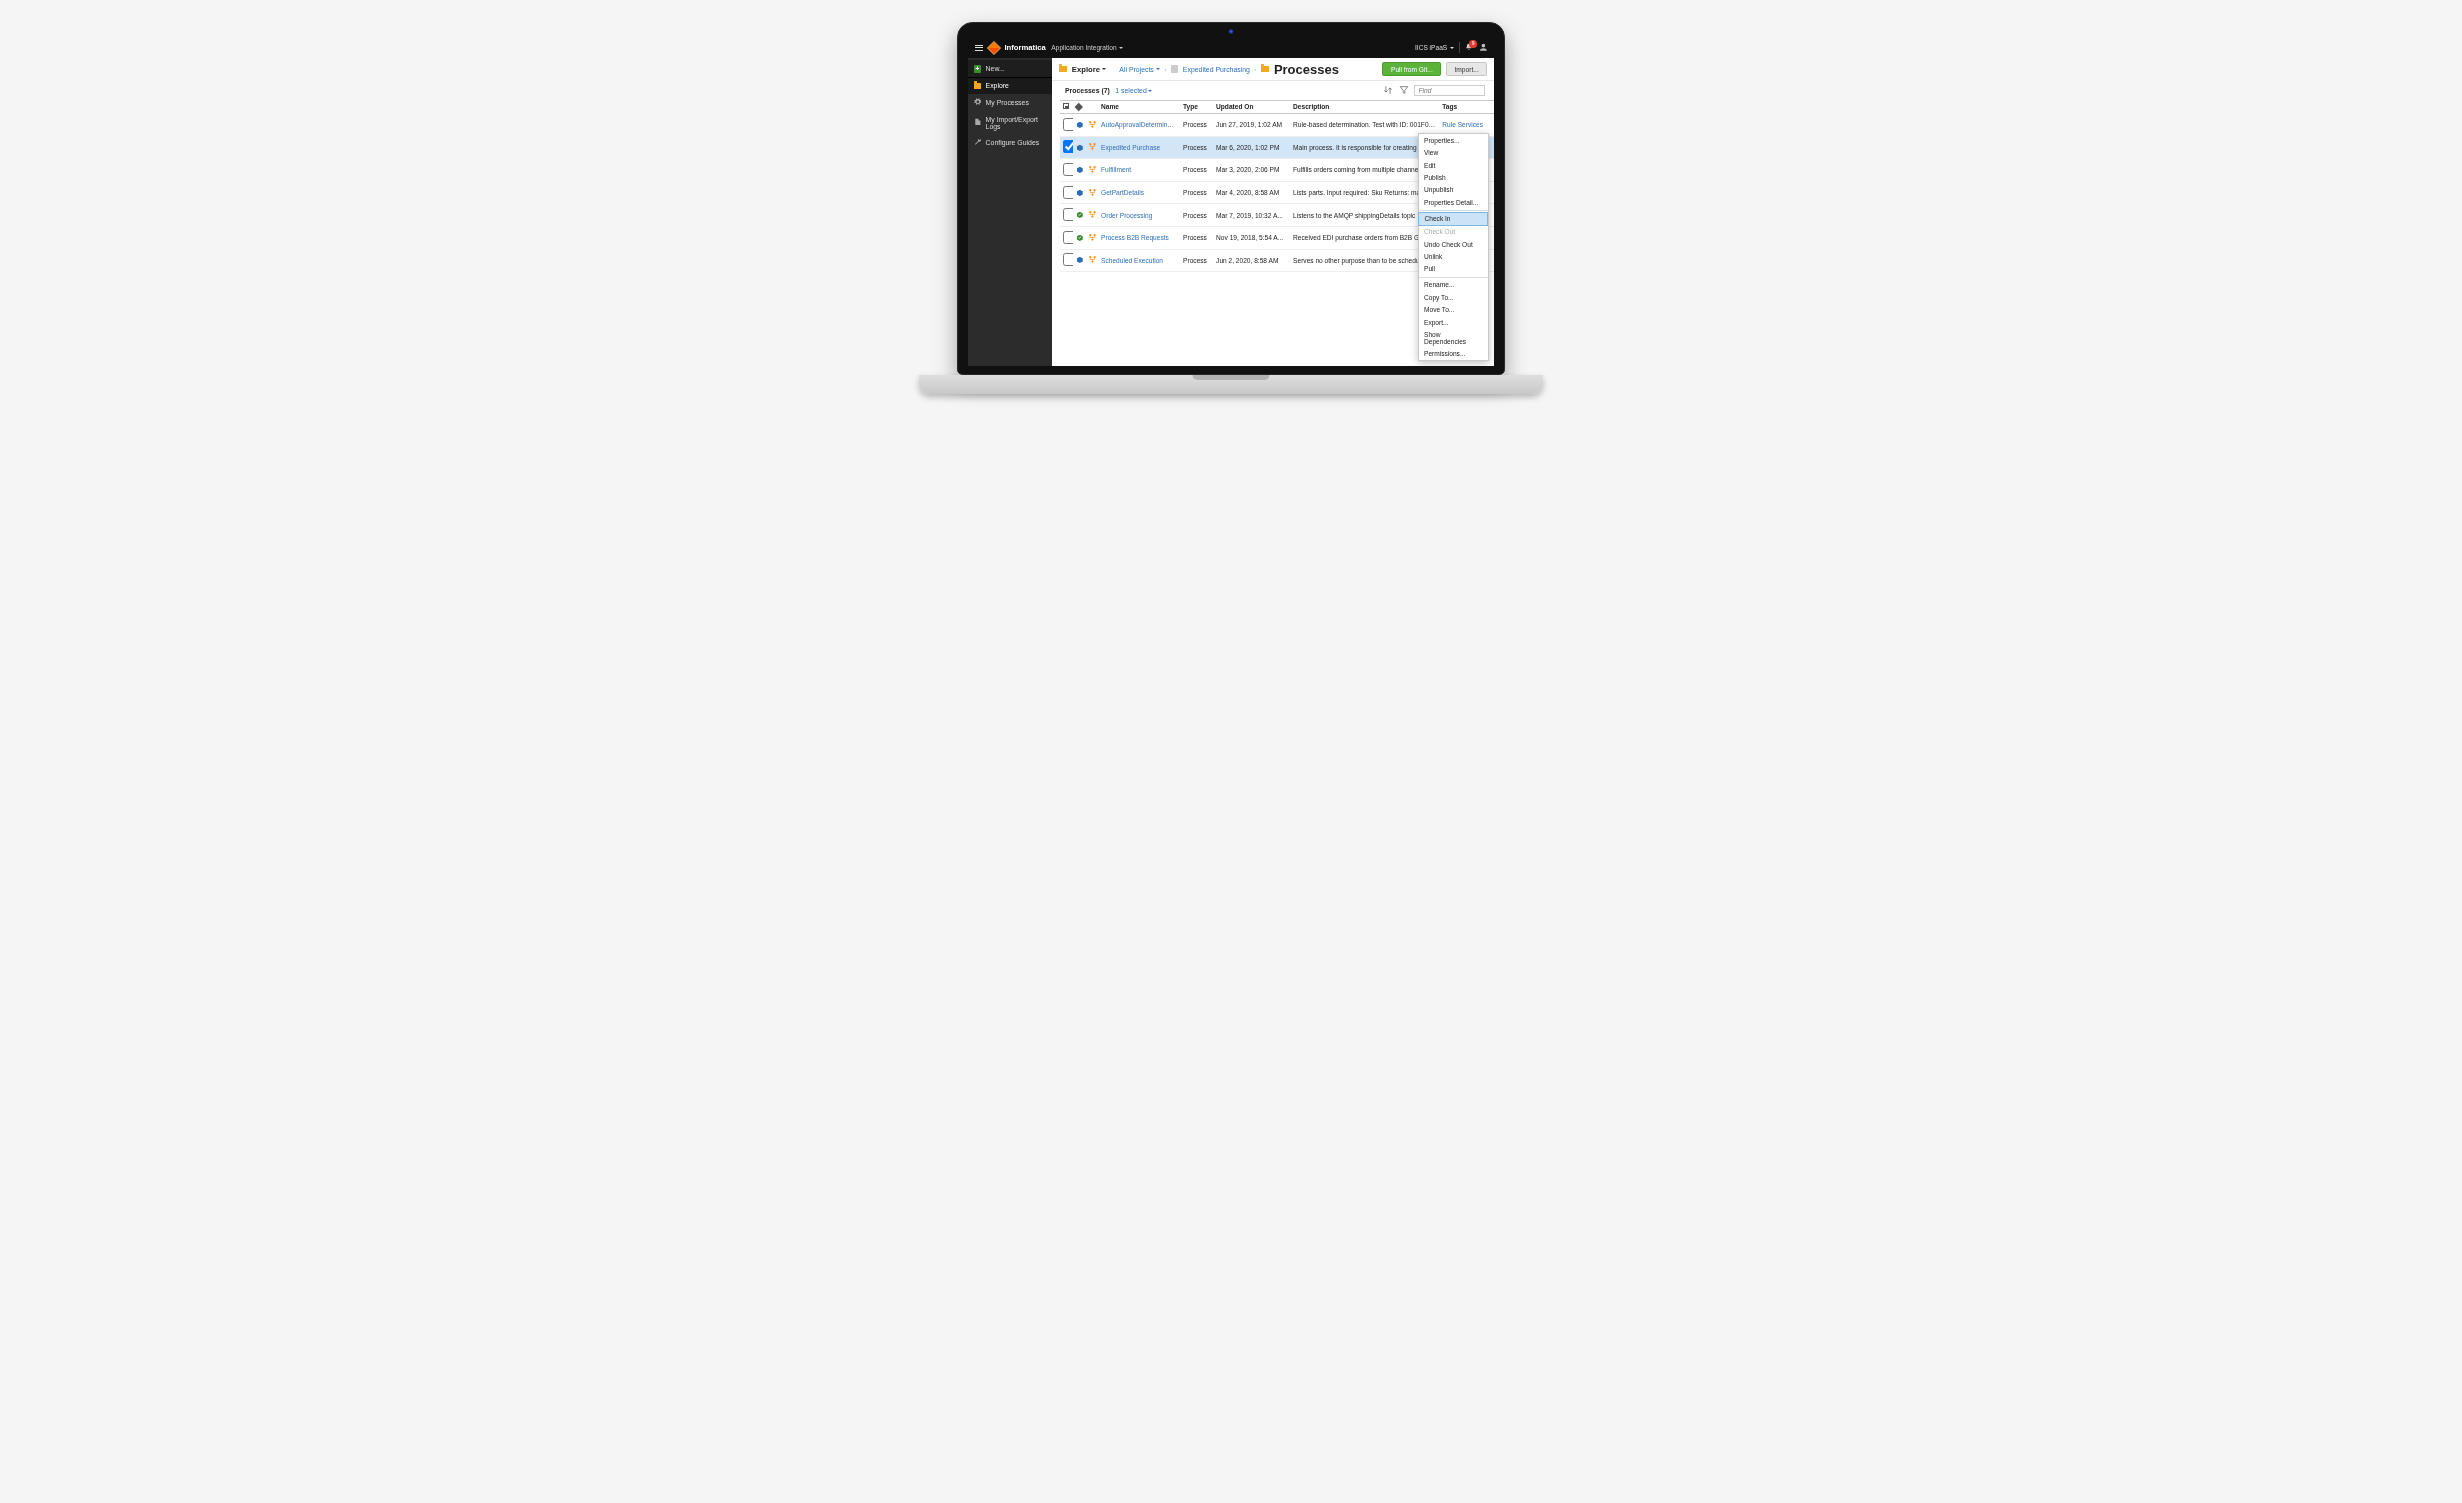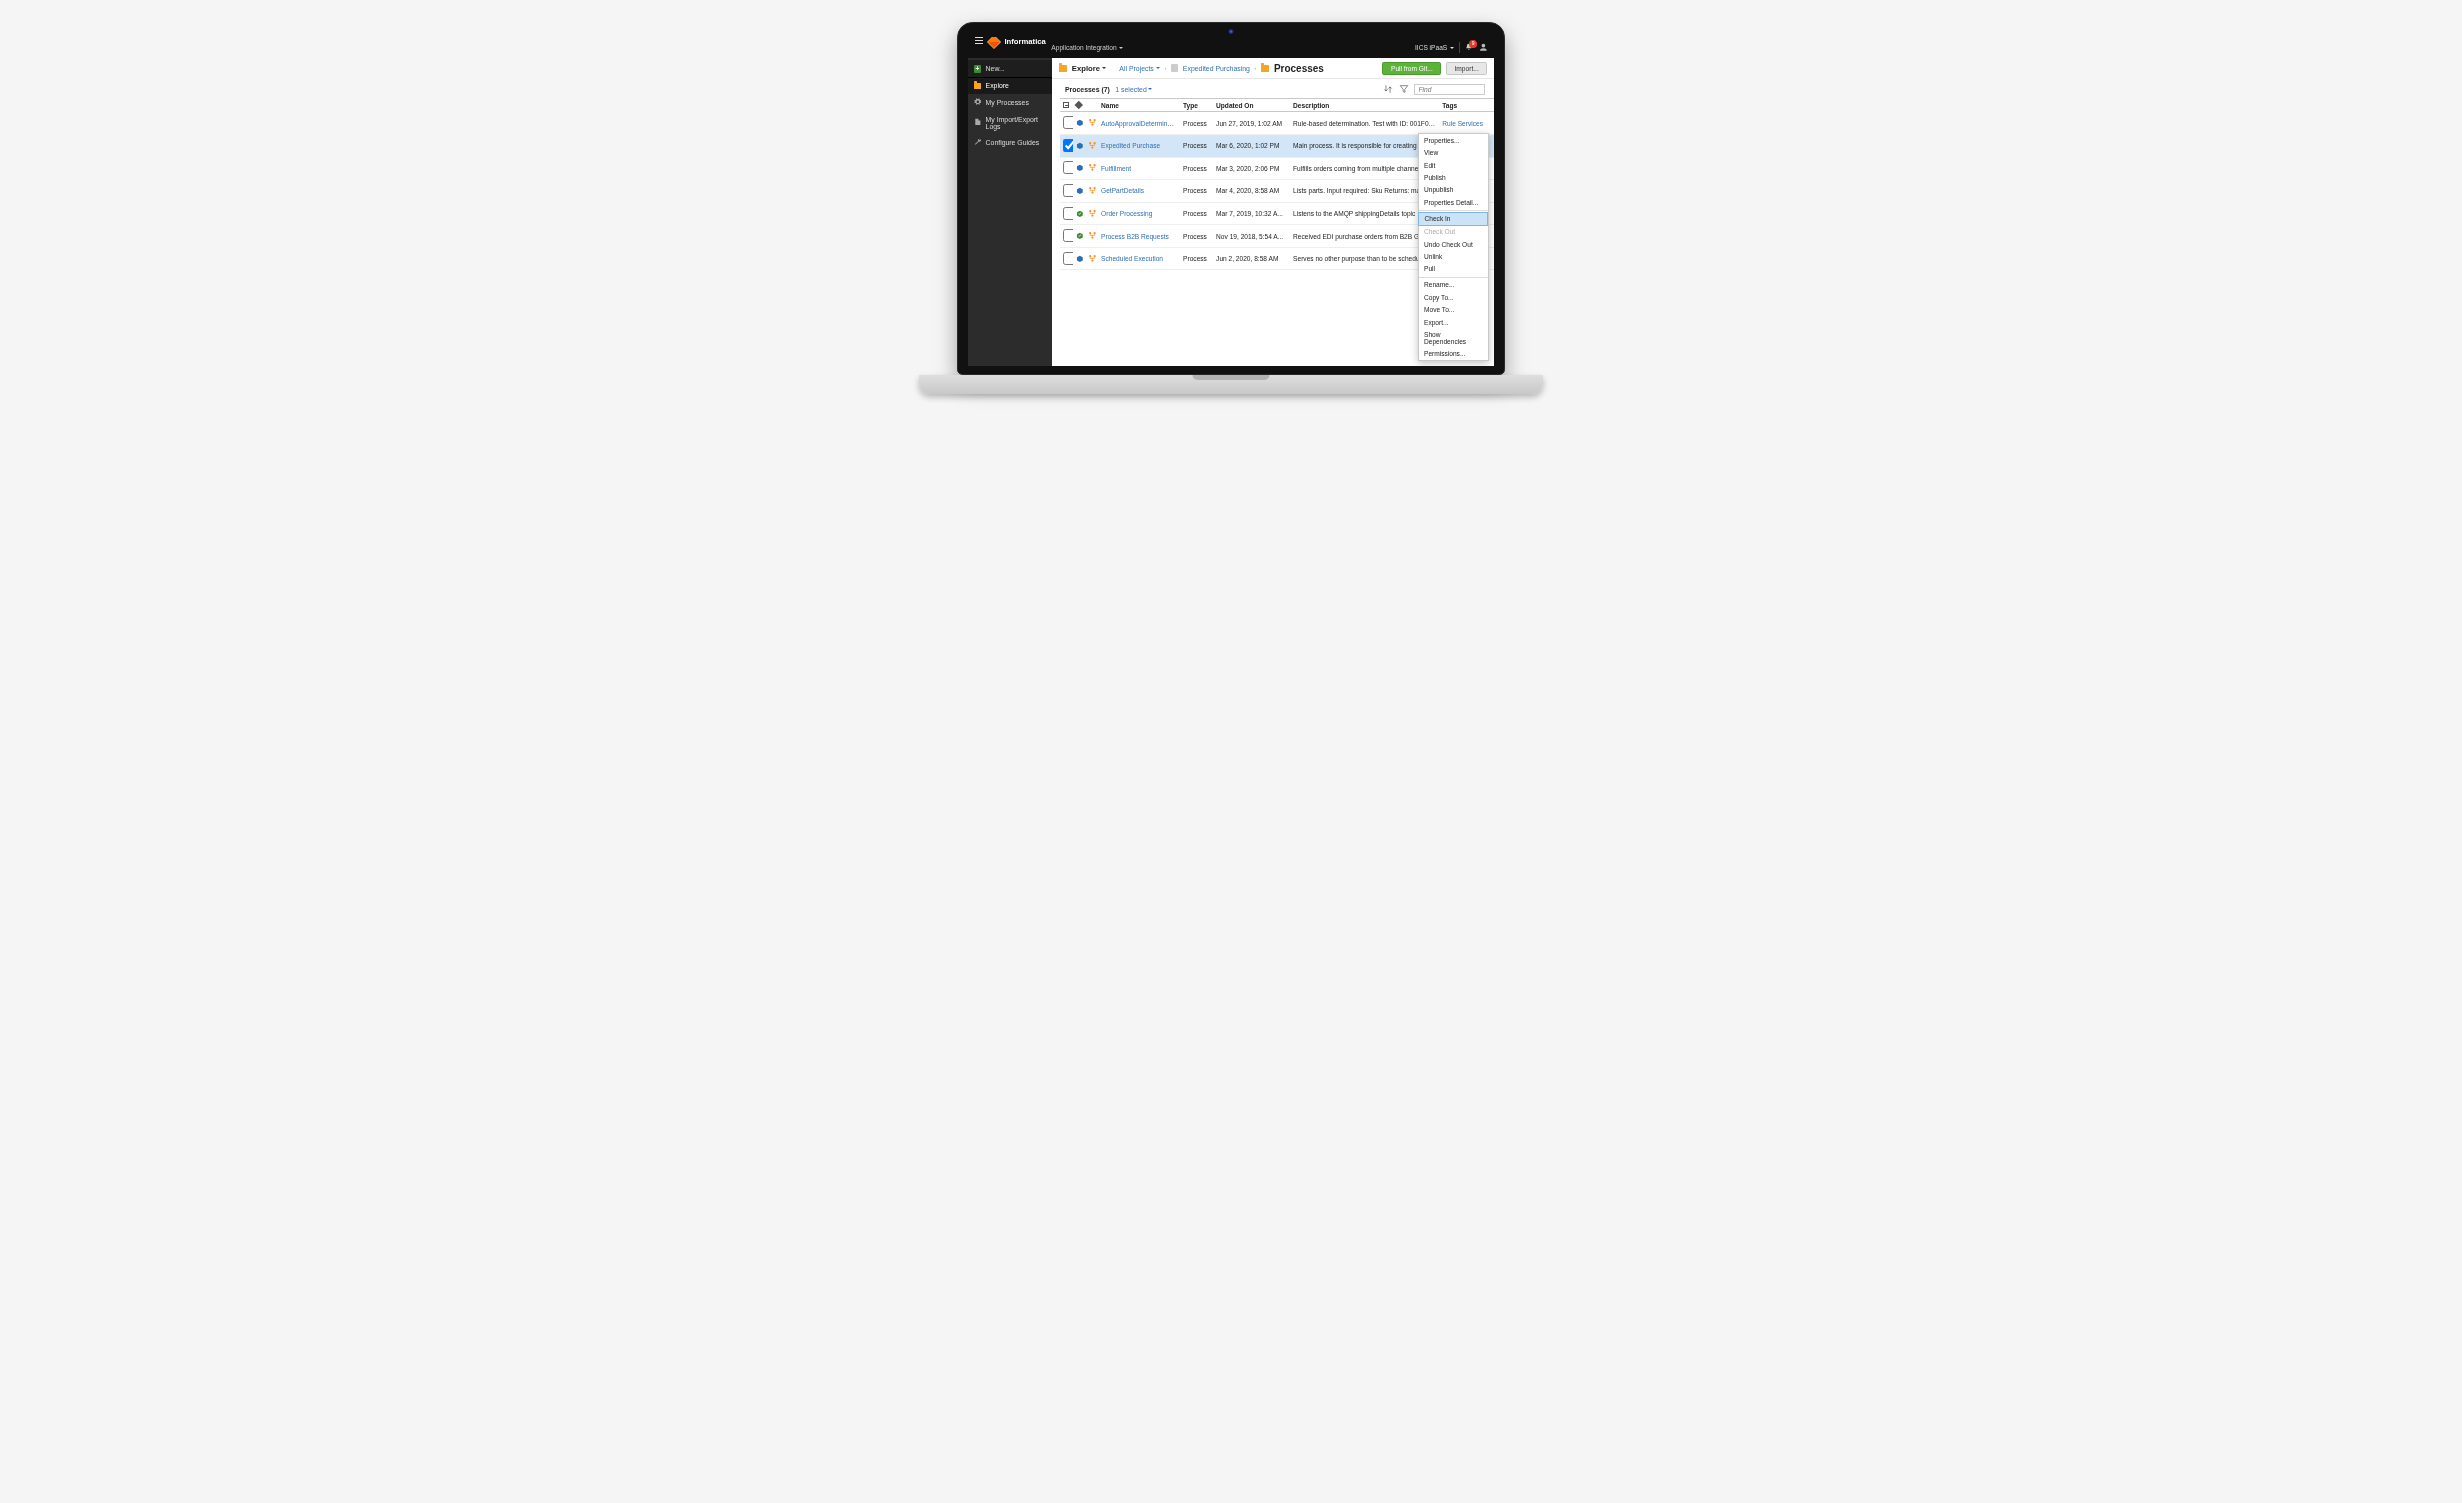--- a/index.html
+++ b/index.html
@@ -68,20 +68,21 @@
     background:#b3b3b3;
     border-radius:0 0 5.5px 5.5px;
   }
 
   
   .topbar {
     background: var(--topbar-bg);
     color:#fff;
     height:21px;
     display:flex;
+    align-items:center;
     padding:0 6.6px;
     gap:5.5px;
   }
   .hamburger { display:flex;flex-direction:column;gap:1.6px;cursor:pointer;}
   .hamburger span{width:8.8px;height:1.1px;background:#ddd;}
   .logo-diamond{
     width:10px;height:10px;transform:rotate(45deg);
     background: linear-gradient(135deg,#ff7a00 50%,#ff4e00 50%);
     border:0.5px solid #ffa94d;
   }
@@ -130,21 +131,21 @@
     padding:3.3px 6.6px;
     border-bottom:0.5px solid #e7e7e7;
   }
   .bc-folder{width:8.8px;height:6.6px;background:#f5a623;border-radius:0.5px;position:relative;}
   .bc-folder::before{content:"";position:absolute;top:-1.6px;left:0;width:3.3px;height:1.6px;background:#f5a623;border-radius:0.5px 0.5px 0 0;}
   .bc-explore{font-weight:600;font-size:7.7px;display:flex;align-items:center;gap:2.2px;}
   .bc-link{color:var(--link-blue);cursor:pointer;font-size:6.9px;display:flex;align-items:center;gap:2.2px;}
   .bc-caret-light{color:var(--link-blue);}
   .bc-sep{color:#aaa;font-size:6px;}
   .bc-icon-box{width:7.7px;height:7.7px;background:#ccc;border-radius:1.1px;}
-  .bc-current{font-weight:700;font-size:10px;}
+  .bc-current{font-weight:700;font-size:13px;}
   .bc-spacer{flex:1;}
   .btn{padding:2.2px 7.7px;border-radius:1.6px;font-size:6.6px;cursor:pointer;border:0.5px solid transparent;}
   .btn.green{background:var(--btn-green);color:#fff;border-color:#4a9b2d;}
   .btn.grey{background:var(--btn-grey);color:#333;border-color:#c5c5c5;}
 
   .tools-row{
     display:flex;align-items:center;gap:5.5px;
     padding:4.4px 8.8px 3.3px 13px;
   }
   .tools-row .count{font-weight:600;}

